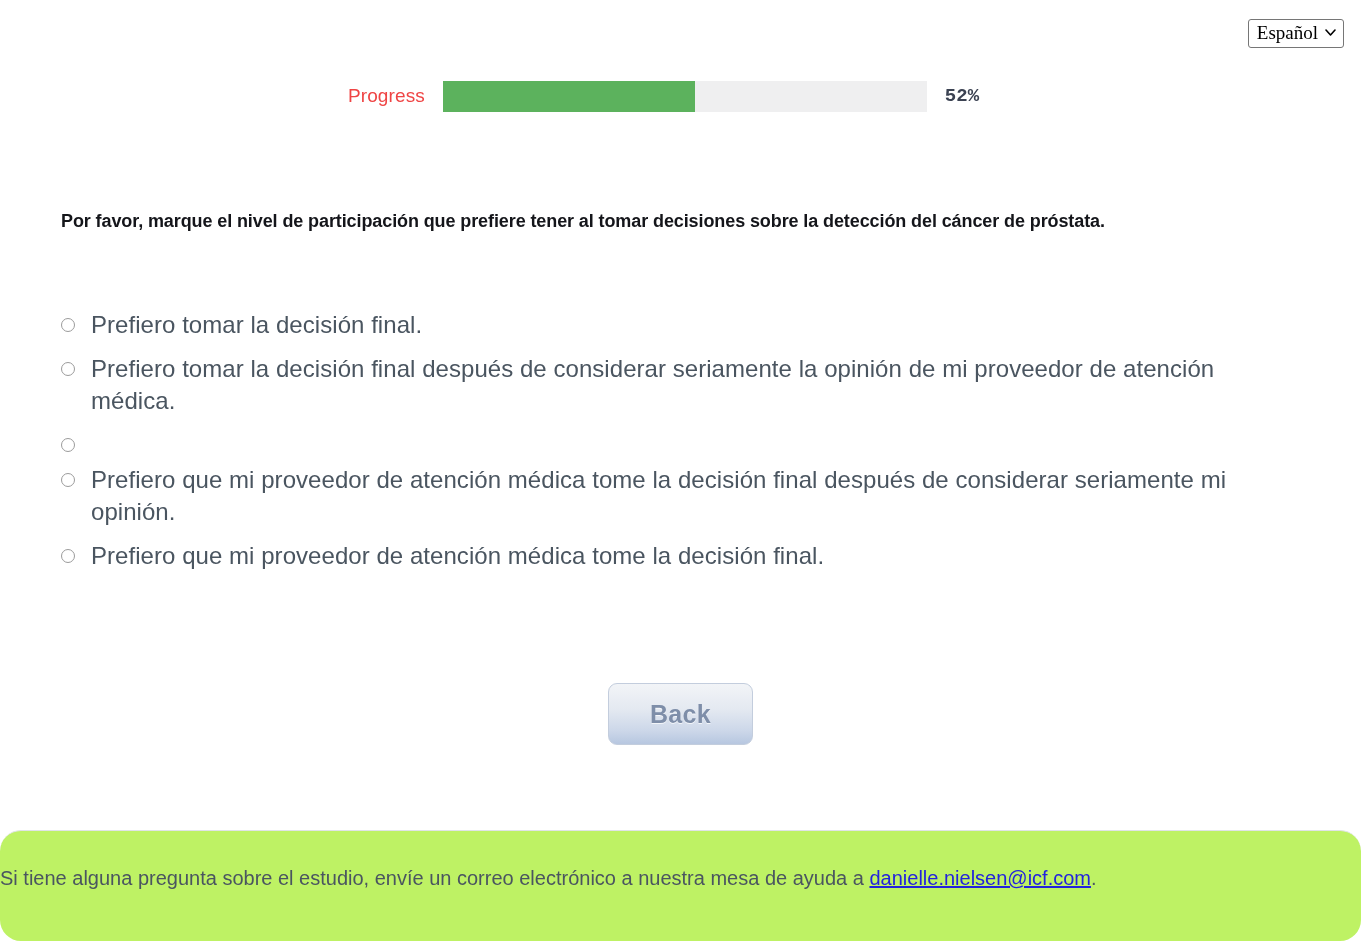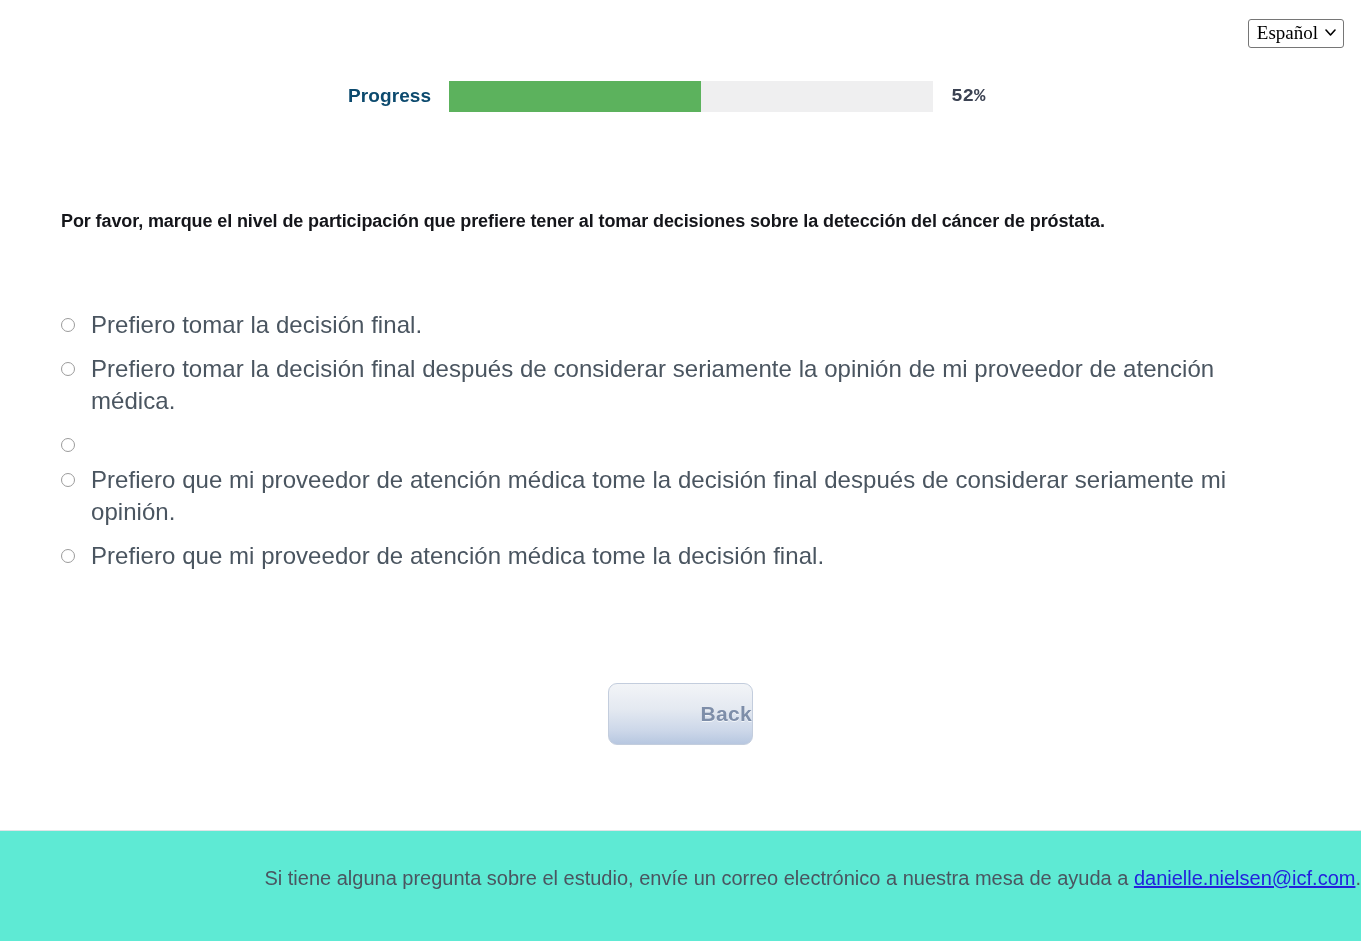--- a/index.html
+++ b/index.html
@@ -55,22 +55,22 @@
   .progress-row {
     position: absolute;
     top: 80px;
     left: 348px;
     display: flex;
     align-items: center;
     height: 32px;
   }
   .progress-label {
     font-size: 19px;
-    font-weight: bold;
-    color: #0c4a6e;
+    font-weight: normal;
+    color: #ef4444;
     letter-spacing: 0.1px;
     margin-right: 18px;
     white-space: nowrap;
   }
   .progress-track {
     width: 484px;
     height: 31px;
     background: #efeff0;
     position: relative;
     overflow: hidden;
@@ -151,27 +151,26 @@
     left: 0;
     width: 1361px;
     display: flex;
     justify-content: center;
     gap: 37px;
   }
   .btn {
     width: 145px;
     height: 62px;
     border-radius: 9px;
-    font-size: 21px;
+    font-size: 25px;
     font-weight: bold;
     font-family: "Liberation Sans", sans-serif;
     cursor: pointer;
     letter-spacing: 0.3px;
     padding: 0;
-    text-align: right;
   }
   .btn-back {
     border: 1px solid #c3cddd;
     background: linear-gradient(to bottom, #f2f4f7 0%, #e4e9f1 42%, #ccd7e9 78%, #b7c7e0 100%);
     color: #7e8ea9;
     text-shadow: 0 1px 0 rgba(255,255,255,0.7);
   }
   .btn-next {
     border: 1px solid #2b3c63;
     background: linear-gradient(to bottom, #16254c 0%, #23325c 18%, #41548a 48%, #7d92bb 80%, #a9bcdc 100%);
@@ -179,24 +178,25 @@
     text-shadow: 0 1px 1px rgba(0,0,0,0.45);
   }
 
   
   .footer {
     position: absolute;
     left: 0;
     bottom: 0;
     width: 1361px;
     height: 111px;
-    background: #5eead4;
+    background: #bef264;
     border-top: 1px solid #e0e4e7;
-    text-align: right;
+    text-align: left;
     padding-top: 32px;
+    border-radius: 21px;
   }
   .footer-text {
     font-size: 20px;
     line-height: 30px;
     color: #4a5560;
   }
   .footer-link {
     color: #2222dd;
     text-decoration: underline;
   }

